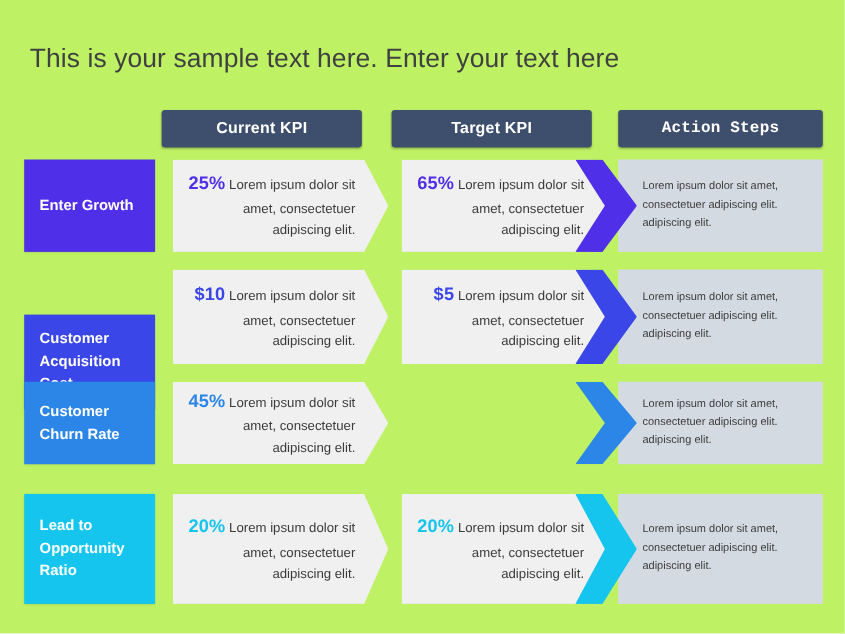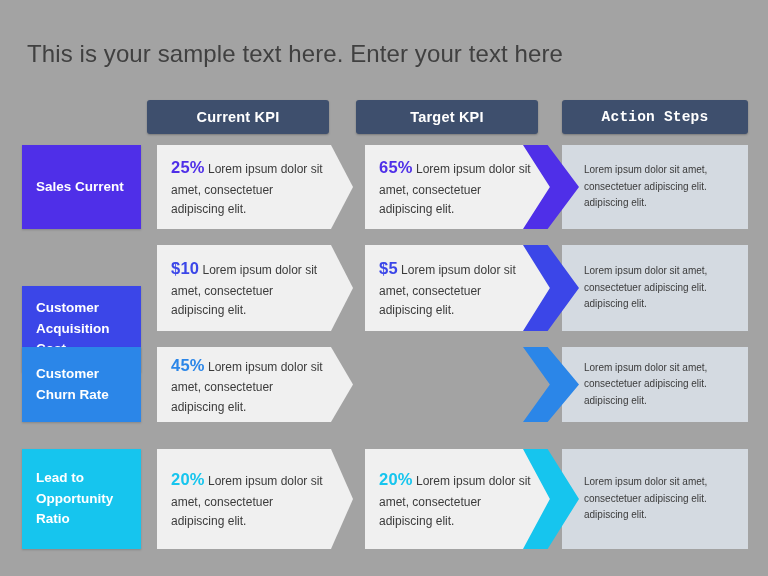--- a/index.html
+++ b/index.html
@@ -2,21 +2,21 @@
 <html><head>
 <meta charset="utf-8">
 <style>
   * { box-sizing: border-box; margin: 0; padding: 0; }
   html, body {
     width: 768px; height: 576px;
     background: #ffffff;
     font-family: "Liberation Sans", sans-serif;
     overflow: hidden;
   }
-  .slide { position: relative; width: 768px; height: 576px; background: #a3a3a3; }
+  .slide { position: relative; width: 768px; height: 576px; background: #bef264; }
 
   .slide-title {
     position: absolute;
     left: 27px; top: 40px;
     font-size: 24px;
     font-weight: 400;
     color: #404040;
     letter-spacing: 0.1px;
     white-space: nowrap;
   }
@@ -77,20 +77,21 @@
   .chev-panel.p1 { left: 157px; width: 196px; }
   .chev-panel.p2 { left: 365px; width: 196px; }
 
   .chev-panel .inner { padding-left: 14px; padding-right: 30px; }
 
   .metric-text {
     font-size: 12px;
     color: #3b3b3b;
     line-height: 1.62;
     max-width: 152px;
+    text-align: right;
   }
   .metric-value {
     font-size: 16.5px;
     font-weight: bold;
     letter-spacing: 0.2px;
   }
 
   
   .arrow {
     position: absolute;
@@ -127,21 +128,21 @@
   <div class="slide-title">This is your sample text here. Enter your text here</div>
 
   <div class="header-row">
     <div class="col-head h1">Current KPI</div>
     <div class="col-head h2">Target KPI</div>
     <div class="col-head h3">Action Steps</div>
   </div>
 
   <div class="row r0">
     <div class="kpi-label" style="background: rgb(79, 47, 232);">
-      <span>Sales Current</span>
+      <span>Enter Growth</span>
     </div>
     <div class="chev-panel p1">
       <div class="inner">
         <div class="metric-text"><span class="metric-value" style="color: rgb(79, 47, 232);">25%</span> <span>Lorem ipsum dolor sit amet, consectetuer adipiscing elit.</span></div>
       </div>
     </div>
     <div class="chev-panel p2">
       <div class="inner">
         <div class="metric-text"><span class="metric-value" style="color: rgb(79, 47, 232);">65%</span> <span>Lorem ipsum dolor sit amet, consectetuer adipiscing elit.</span></div>
       </div>

